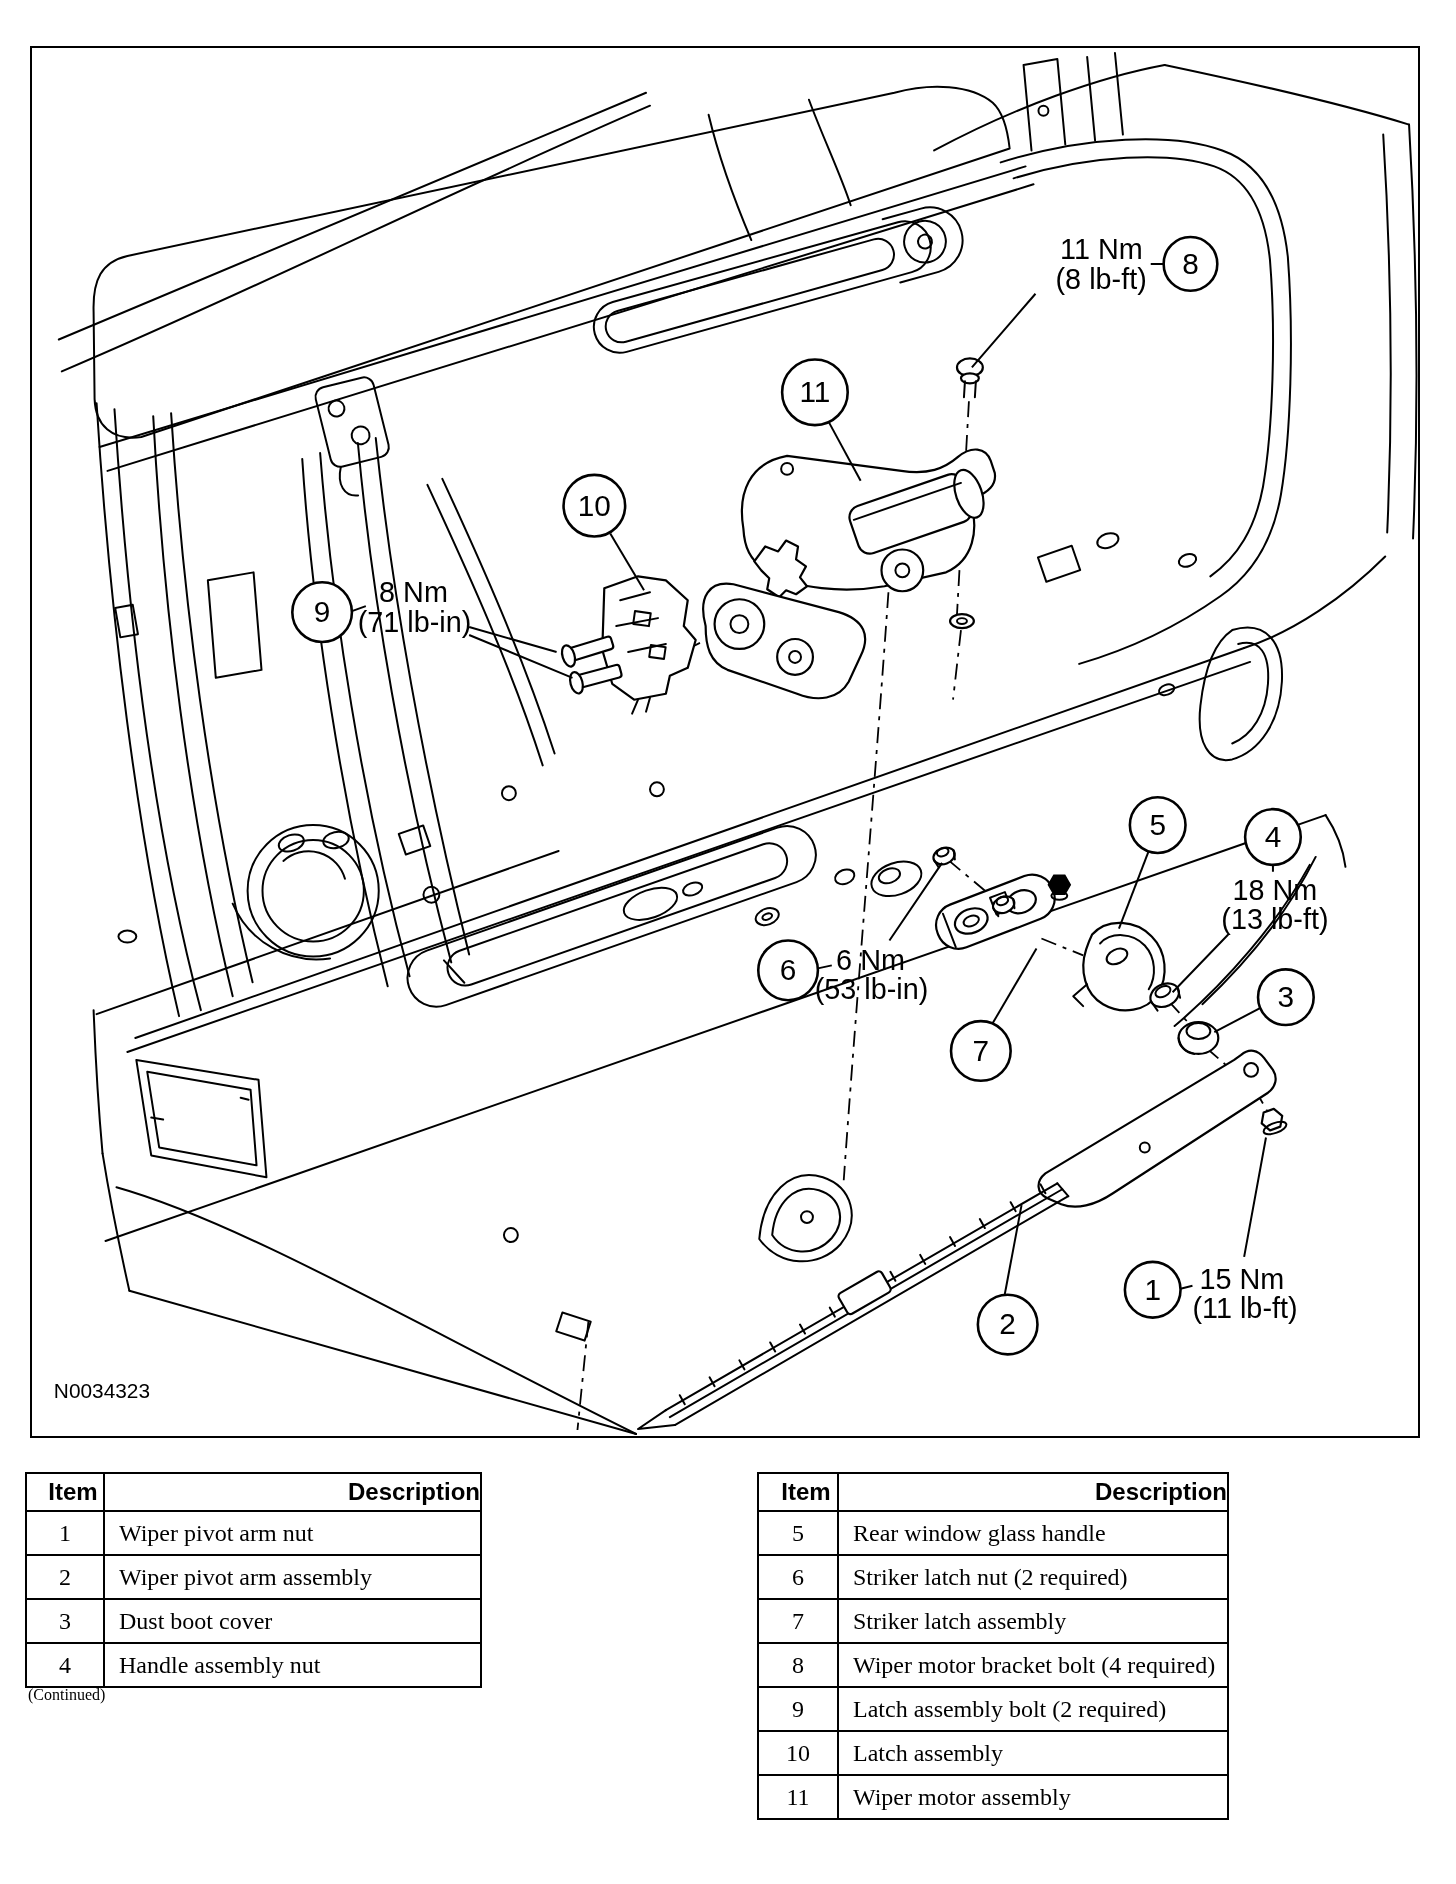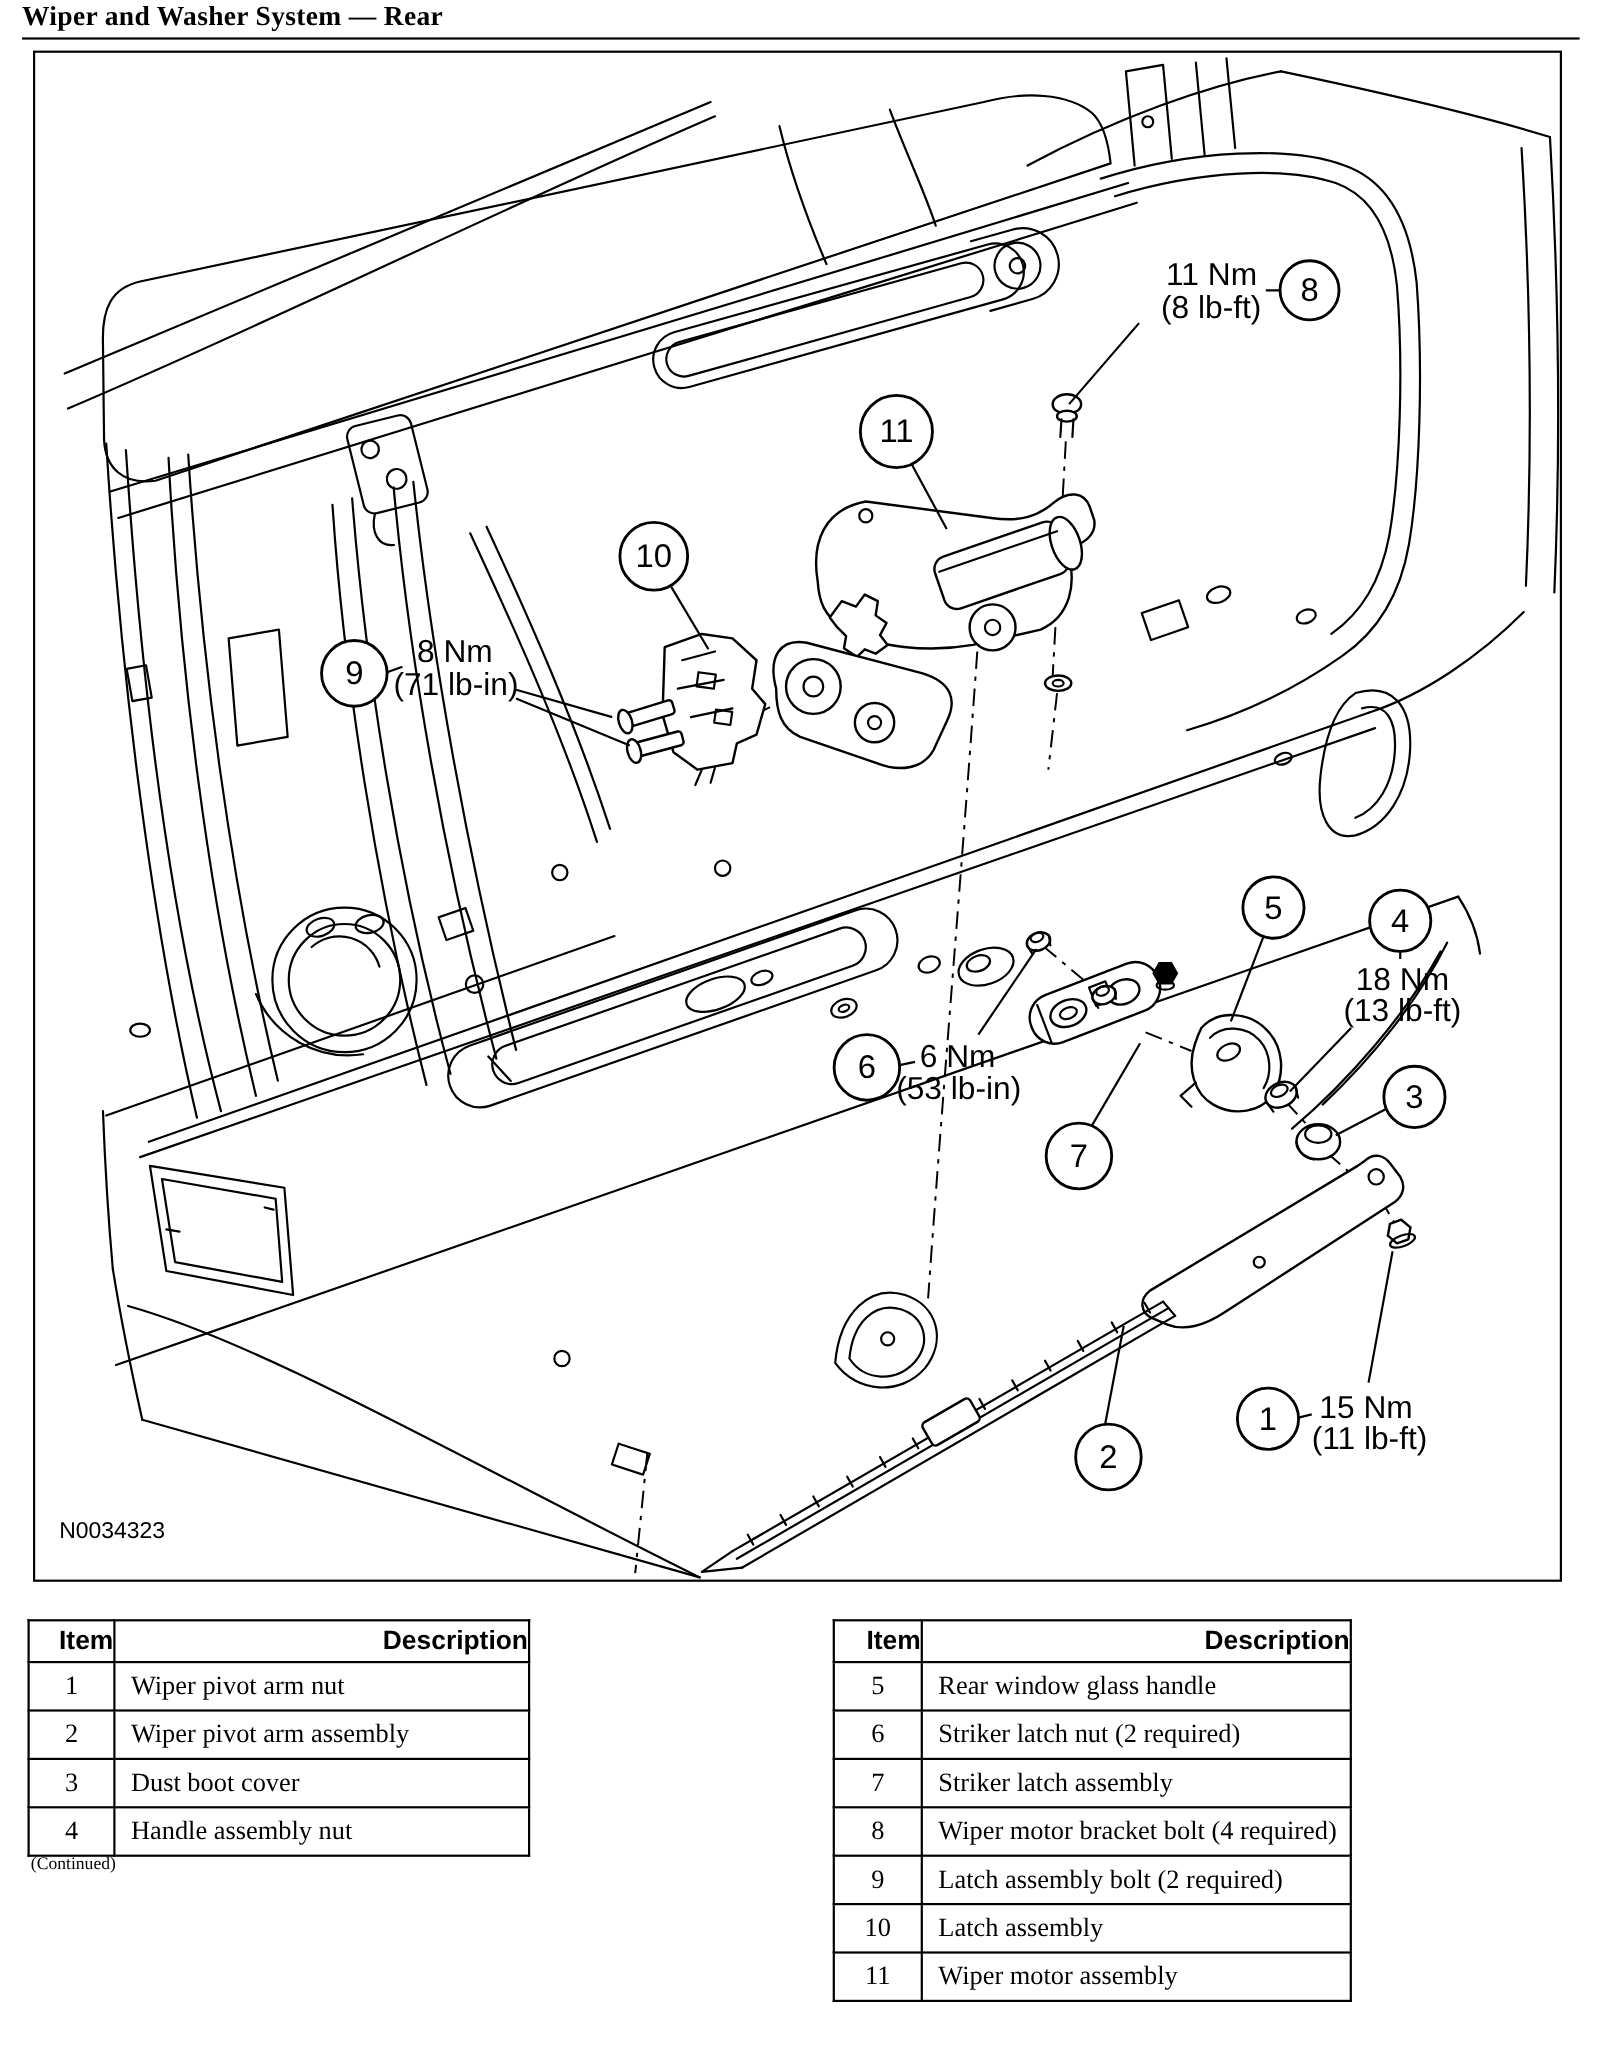--- a/index.html
+++ b/index.html
@@ -13,31 +13,30 @@
   .dd{fill:none;stroke:#000;stroke-width:1.8;stroke-dasharray:16 7 4 7;}
   .ld{fill:none;stroke:#000;stroke-width:2;}
   .co{fill:#fff;stroke:#000;stroke-width:2.6;}
   .cot{font-family:"Liberation Sans",sans-serif;font-size:30px;fill:#000;text-anchor:middle;}
   .tq{font-family:"Liberation Sans",sans-serif;font-size:29px;fill:#000;}
   .figid{font-family:"Liberation Sans",sans-serif;font-size:21px;fill:#000;}
   .tblwrap{position:absolute;}
   table{border-collapse:collapse;table-layout:fixed;background:#fff;}
   th,td{border:2px solid #000;vertical-align:middle;}
   th{font-family:"Liberation Sans",sans-serif;font-weight:bold;font-size:24px;text-align:right;padding:4px 0 4px 14px;line-height:28px;}
-  th.item{text-align:right;padding-left:16px;}
+  th.item{text-align:center;padding-left:16px;}
   td{font-family:"Liberation Serif",serif;font-size:24px;padding:6px 0 6px 14px;line-height:30px;}
   td.item{text-align:center;padding-left:0;}
   .continued{position:absolute;left:28px;top:1686px;font-family:"Liberation Serif",serif;font-size:16px;}
 </style>
 </head>
 <body>
 
 <div class="page">
 
-  <div class="title">Wiper and Washer System — Rear</div>
 
   <div class="figbox">
     <svg viewBox="30 45 1395 1395" preserveAspectRatio="none">
 
       <g>
 
         <path class="bd" d="M57,338 L648,90"></path>
         <path class="bd" d="M60,370 C260,285 450,190 652,103"></path>
         <path class="bd" d="M711,112 C722,158 740,205 754,238"></path>
         <path class="bd" d="M812,97 C826,135 844,172 854,203"></path>

